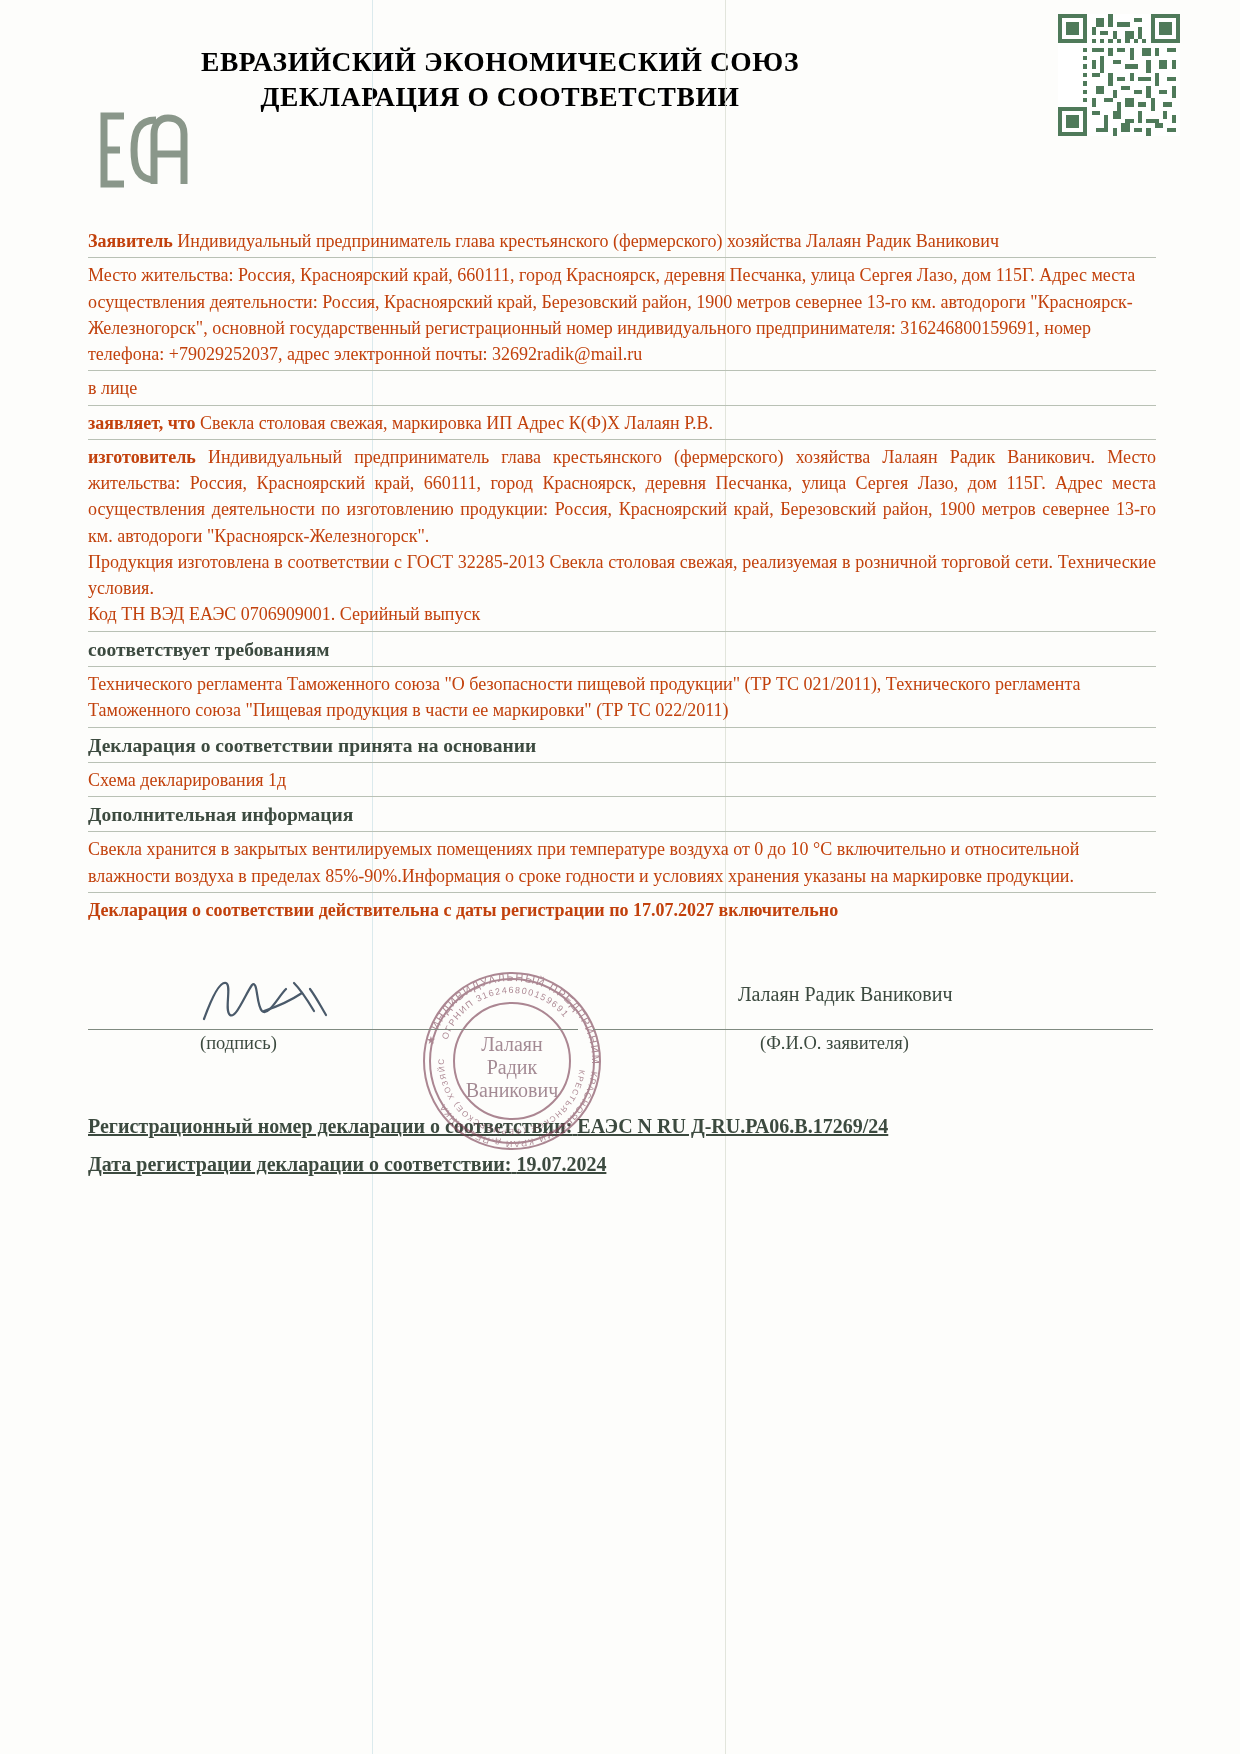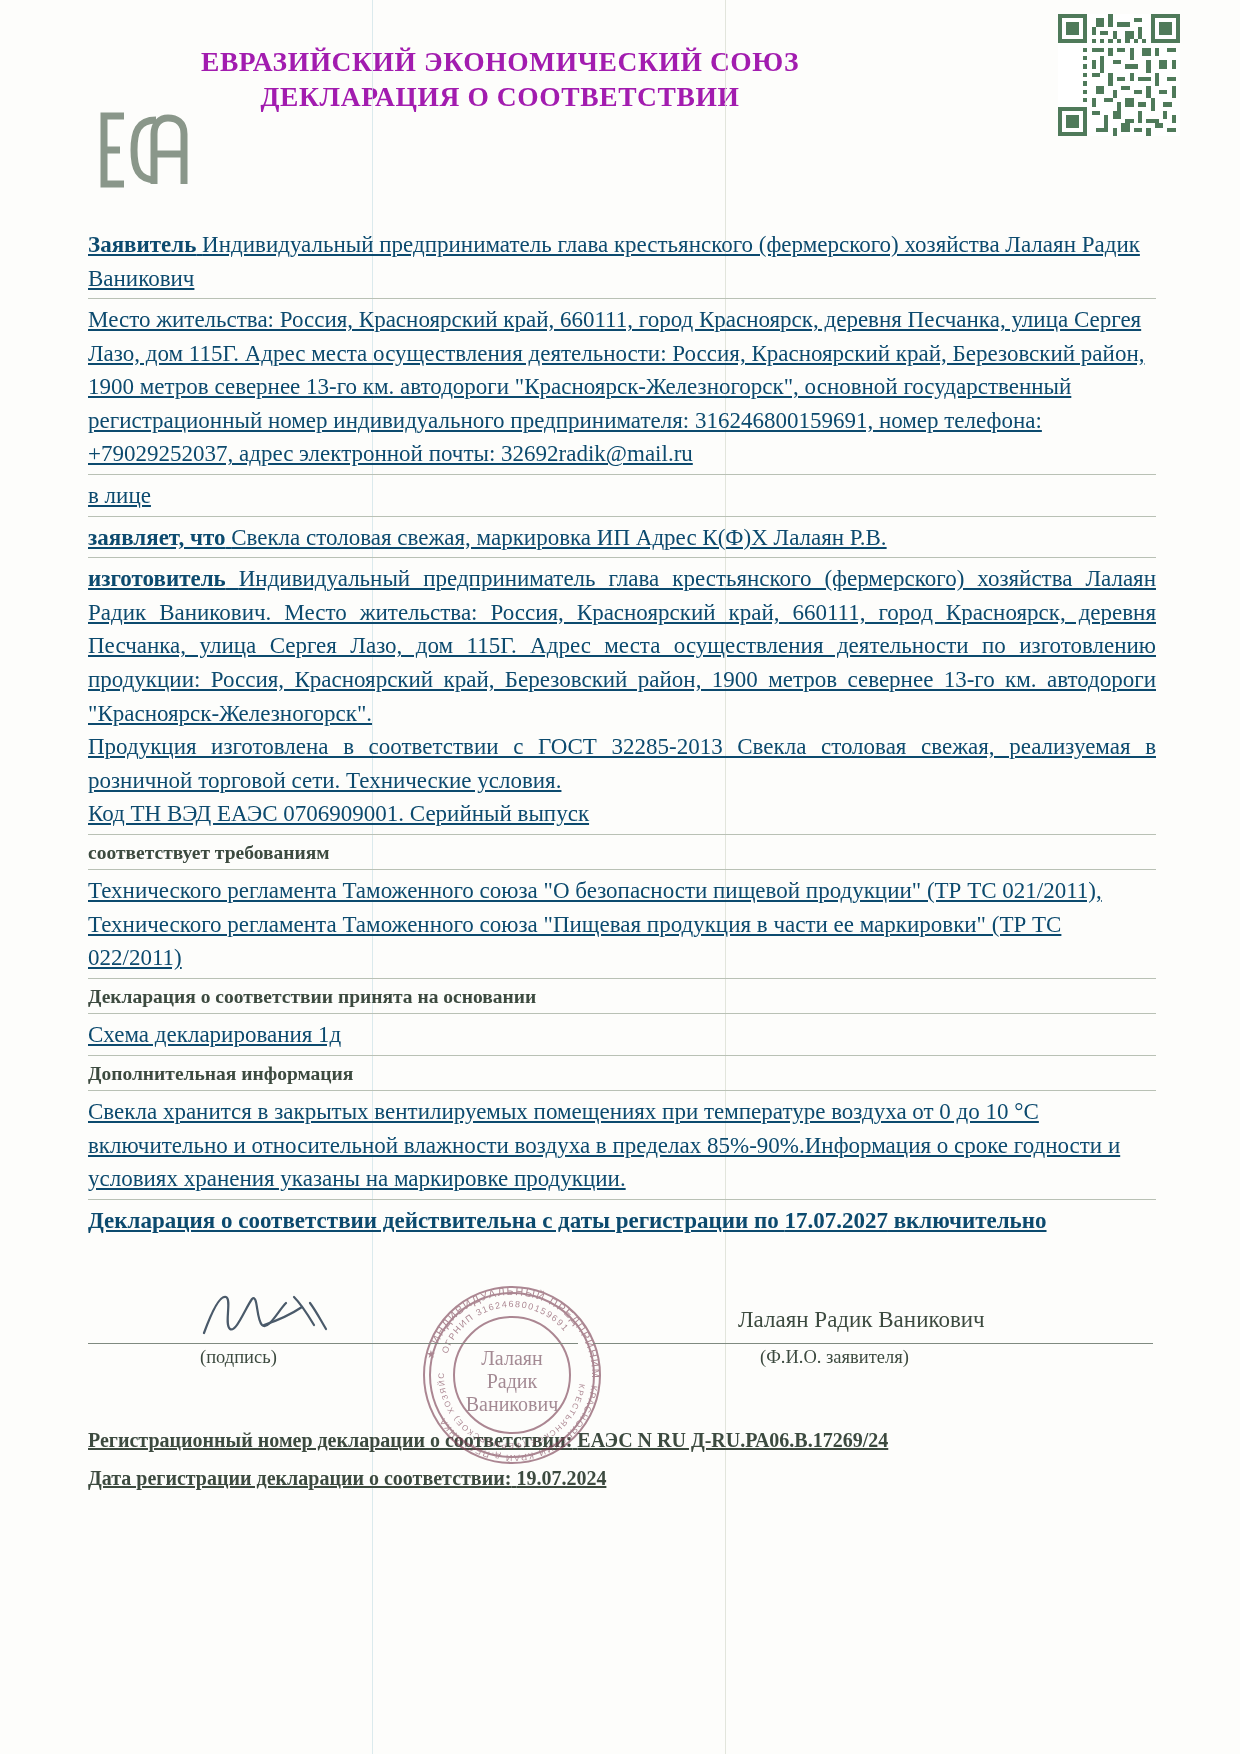--- a/index.html
+++ b/index.html
@@ -34,21 +34,21 @@
     text-align: center;
     padding-top: 44px;
     width: 840px;
     margin-left: 80px;
   }
   .title-line {
     font-size: 27.5px;
     letter-spacing: .6px;
     font-weight: 700;
     line-height: 1.28;
-    color: #a21caf;
+    color: #000000;
     white-space: nowrap;
   }
 
   
   .eac {
     position: absolute;
     left: 98px;
     top: 110px;
     width: 78px;
     height: 72px;
@@ -73,24 +73,23 @@
     width: 1068px;
   }
 
   .rule {
     border-top: 1px solid #b9c1b5;
     margin: 3px 0 4px 0;
   }
 
   p.t {
     margin: 0 0 0 0;
-    font-size: 23px;
+    font-size: 18px;
     line-height: 1.46;
-    color: #0c4a6e;
-    text-decoration: underline;
+    color: #c2410c;
   }
   p.t.just { text-align: justify; }
   .lbl { font-weight: 700; }
   .block { margin-bottom: 2px; }
 
   .sect-head {
     font-size: 19.5px;
     font-weight: 700;
     line-height: 1.4;
     margin: 0;
@@ -126,22 +125,22 @@
   .sig-cap-left {
     position: absolute;
     left: 112px;
     top: 56px;
     font-size: 18.5px;
     text-align: center;
   }
   .sig-name {
     position: absolute;
     left: 650px;
-    top: 16px;
-    font-size: 23px;
+    top: 6px;
+    font-size: 20px;
   }
   .sig-cap-right {
     position: absolute;
     left: 672px;
     top: 56px;
     font-size: 18.5px;
   }
 
   
   .stamp {

